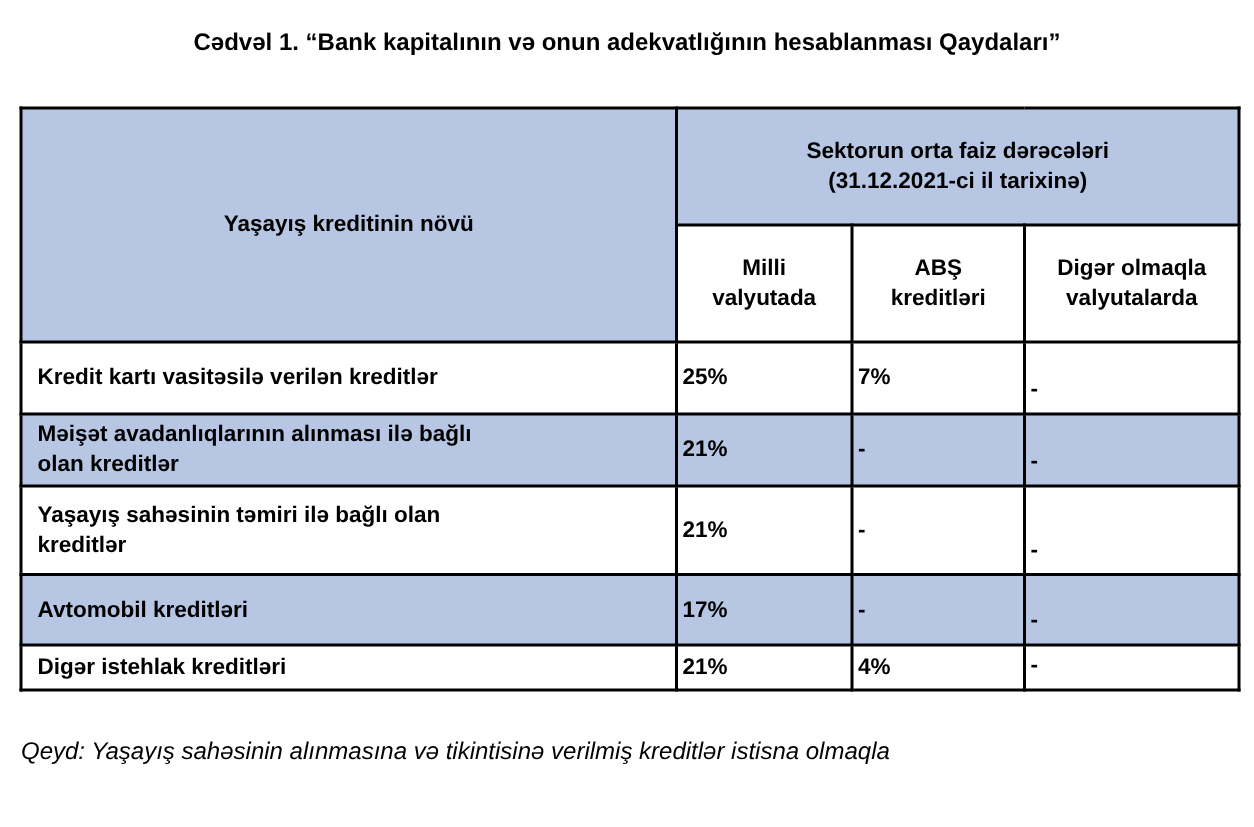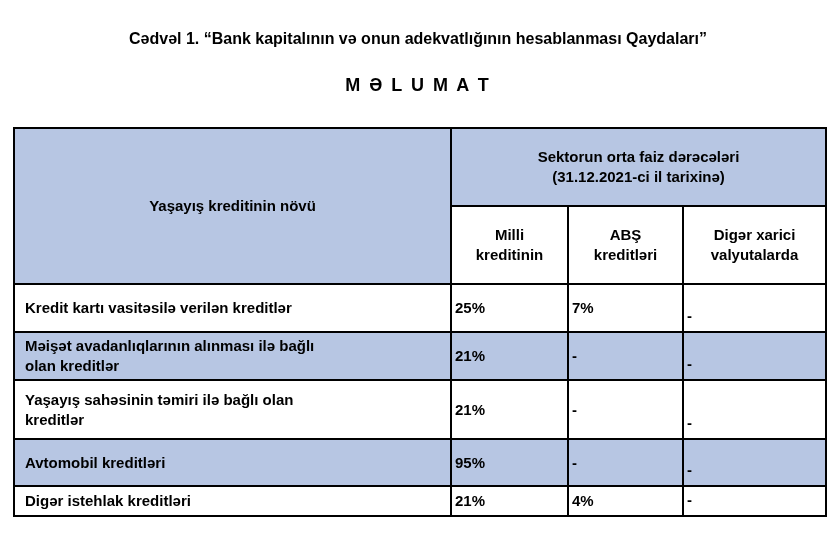--- a/index.html
+++ b/index.html
@@ -6,21 +6,21 @@
   html, body {
     margin: 0; padding: 0;
     background: #ffffff;
     width: 836px; height: 551px;
     font-family: "Liberation Sans", sans-serif;
     color: #000;
     overflow: hidden;
   }
   .page { position: relative; width: 836px; height: 551px; }
 
-  .title-block { padding-top: 28px; }
+  .title-block { padding-top: 18px; }
   .title-line {
     text-align: center;
     font-weight: bold;
     font-size: 16px;
     line-height: 22px;
   }
   .title-line + .title-line { margin-top: 18px; }
 
   .melumat {
     margin-top: 24px;
@@ -82,41 +82,40 @@
 </style>
 </head>
 <body>
 
 <div class="page">
 
   <div class="title-block">
     <div class="title-line">Cədvəl 1. “Bank kapitalının və onun adekvatlığının hesablanması Qaydaları”</div>
   </div>
 
-  <div class="melumat">M Ə L U M A T</div>
 
   <table class="rates">
     <colgroup>
       <col style="width:437px">
       <col style="width:117px">
       <col style="width:115px">
       <col style="width:143px">
     </colgroup>
     <thead>
       <tr class="hdr-row-1">
         <th class="hdr shade" rowspan="2">Yaşayış kreditinin növü</th>
         <th class="hdr shade" colspan="3">Sektorun orta faiz dərəcələri
 (31.12.2021-ci il tarixinə)</th>
       </tr>
       <tr class="hdr-row-2">
         <th class="hdr">Milli
-kreditinin</th>
+valyutada</th>
         <th class="hdr">ABŞ
 kreditləri</th>
-        <th class="hdr">Digər xarici
+        <th class="hdr">Digər olmaqla
 valyutalarda</th>
       </tr>
     </thead>
     <tbody>
       <tr class="r1">
         <td class="lbl">Kredit kartı vasitəsilə verilən kreditlər</td>
         <td class="val">25%</td>
         <td class="val">7%</td>
         <td class="val last">-</td>
       </tr>
@@ -129,27 +128,28 @@
       </tr>
       <tr class="r3">
         <td class="lbl">Yaşayış sahəsinin təmiri ilə bağlı olan
 kreditlər</td>
         <td class="val">21%</td>
         <td class="val">-</td>
         <td class="val last">-</td>
       </tr>
       <tr class="r4">
         <td class="lbl shade">Avtomobil kreditləri</td>
-        <td class="val shade">95%</td>
+        <td class="val shade">17%</td>
         <td class="val shade">-</td>
         <td class="val last shade">-</td>
       </tr>
       <tr class="r5">
         <td class="lbl">Digər istehlak kreditləri</td>
         <td class="val">21%</td>
         <td class="val">4%</td>
         <td class="val last">-</td>
       </tr>
     </tbody>
   </table>
 
+  <div class="note">Qeyd: Yaşayış sahəsinin alınmasına və tikintisinə verilmiş kreditlər istisna olmaqla</div>
 
 </div>
 
 </body></html>

